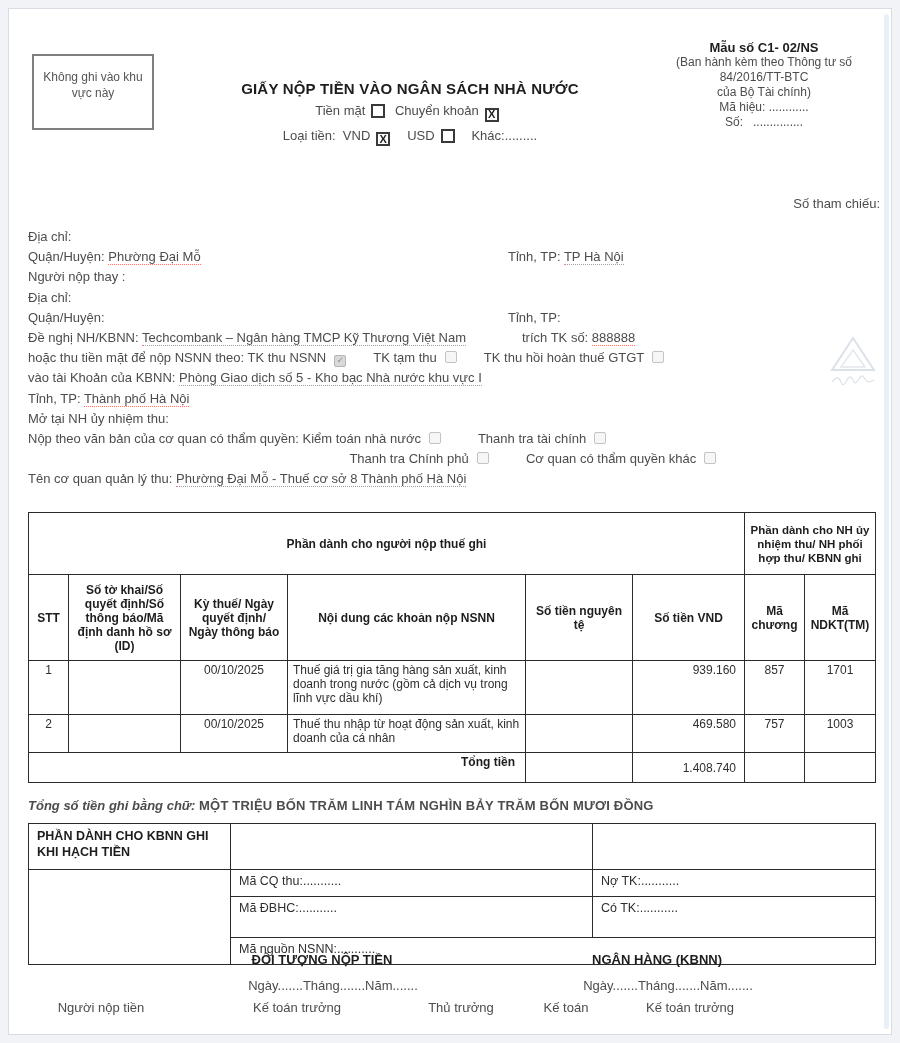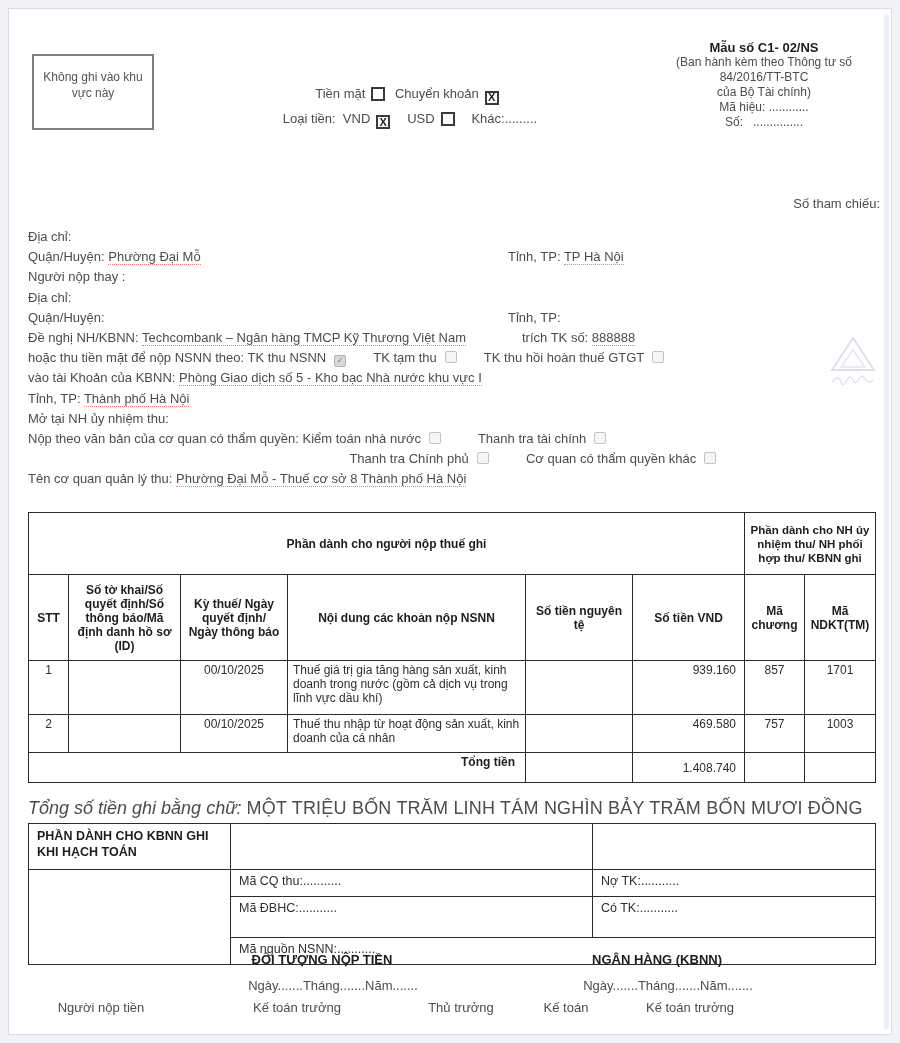--- a/index.html
+++ b/index.html
@@ -34,21 +34,21 @@
 
   table { border-collapse:collapse; table-layout:fixed; }
   .main-table { position:absolute; left:28px; top:512px; width:847px; font-size:12px; color:#2e2e2e; }
   .main-table th, .main-table td { border:1px solid #2b2b2b; padding:2px 5px; vertical-align:top; }
   .main-table thead th { font-weight:bold; text-align:center; vertical-align:middle; color:#1d1d1d; }
   .hdr-right { font-size:11.5px; line-height:14px; }
   .num { text-align:right; padding-right:8px !important; vertical-align:top; }
   .ctr { text-align:center; }
   .total-label { text-align:right; font-weight:bold; color:#1d1d1d; padding-right:10px !important; }
 
-  .amount-words { position:absolute; left:28px; top:798px; font-size:18px; color:#4c4c4c; }
+  .amount-words { position:absolute; left:28px; top:798px; font-size:13px; color:#4c4c4c;font-weight:bold; }
   .amount-words .lbl { font-style:italic; }
   .amount-words .val { letter-spacing:0.2px; }
 
   .kbnn-table { position:absolute; left:28px; top:823px; width:847px; font-size:12.5px; color:#2e2e2e; }
   .kbnn-table td { border:1px solid #2b2b2b; padding:4px 8px; vertical-align:top; }
   .kbnn-hdr { font-weight:bold; color:#1d1d1d; line-height:16px; }
 
   .signatures { position:absolute; left:0; top:952px; width:900px; height:80px; font-size:13px; color:#4c4c4c; }
   .sig { position:absolute; transform:translateX(-50%); white-space:nowrap; }
   .sig-title { font-weight:bold; color:#1d1d1d; }
@@ -60,20 +60,21 @@
 
 <div class="page">
   <div class="sheet"></div>
   <div class="scroll-strip"></div>
 
   <div class="no-write-box">
     <span>Không ghi vào khu vực này</span>
   </div>
 
   <div class="title-wrap">
+    <div class="form-title">GIẤY NỘP TIỀN VÀO NGÂN SÁCH NHÀ NƯỚC</div>
     <div class="chk-line">
       <span>Tiền mặt</span><span class="cb"></span>
       <span>Chuyển khoản</span><span class="cb">X</span>
     </div>
     <div class="chk-line">
       <span>Loại tiền:</span>&nbsp;
       <span>VND</span><span class="cb">X</span>&nbsp;&nbsp;
       <span>USD</span><span class="cb"></span>&nbsp;&nbsp;
       <span>Khác:.........</span>
     </div>
@@ -227,21 +228,21 @@
   </div>
 
   <table class="kbnn-table">
     <colgroup>
         <col style="width:202px">
         <col style="width:362px">
         <col style="width:283px">
       </colgroup>
     <tbody>
       <tr style="height:46px">
-        <td class="kbnn-hdr">PHẦN DÀNH CHO KBNN GHI KHI HẠCH TOÁN</td>
+        <td class="kbnn-hdr">PHẦN DÀNH CHO KBNN GHI KHI HẠCH TIỀN</td>
         <td></td>
         <td></td>
       </tr>
       <tr style="height:27px">
         <td rowspan="3"></td>
         <td>Mã CQ thu:...........</td>
         <td>Nợ TK:...........</td>
       </tr>
       <tr style="height:41px">
         <td>Mã ĐBHC:...........</td>

